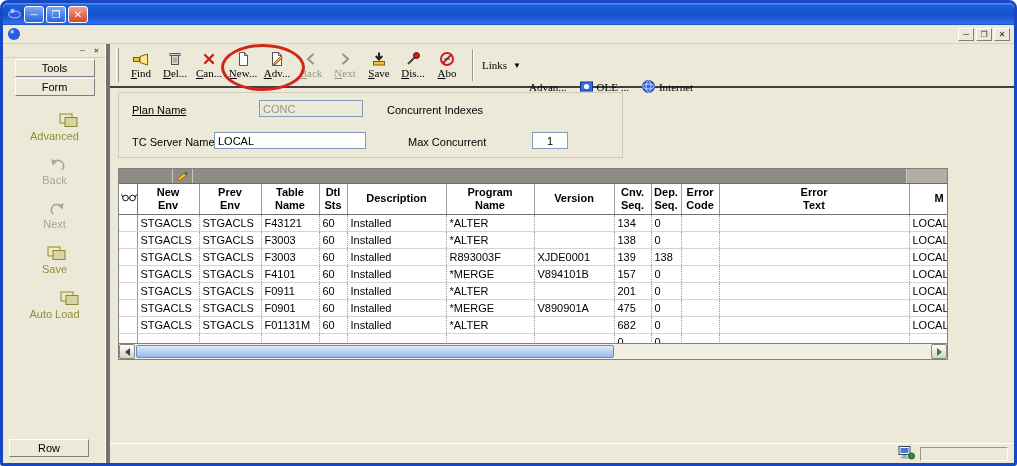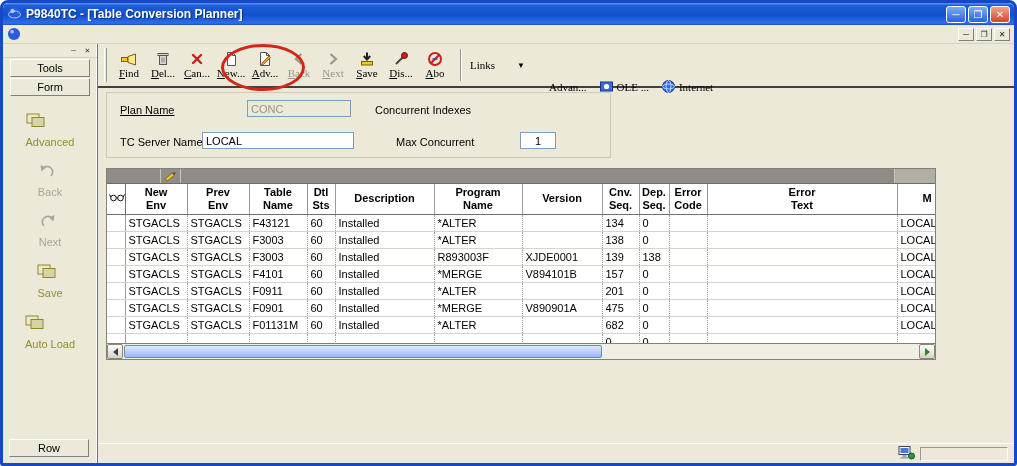--- a/index.html
+++ b/index.html
@@ -17,43 +17,43 @@
   
   .menubar{height:19px;display:flex;align-items:center;background:#ece9d8;border-bottom:1px solid #d4d0c4;padding:0 4px;}
   .menubar .doc-icon{margin-right:4px;display:inline-flex;}
   .menu-item{display:inline-block;padding:2px 7px;cursor:default;}
   .menu-item::first-letter{text-decoration:underline;}
   .flex-sp{flex:1;}
   .mini3{width:16px;height:13px;margin-left:2px;border:1px solid;border-color:#fff #808080 #808080 #fff;background:#ece9d8;font-size:8px;line-height:11px;text-align:center;color:#222;}
 
   
   .body-row{display:flex;height:419px;}
-  .sidebar{position:relative;width:95px;background:#ece9d8;border-right:1px solid #737373;box-shadow:inset -1px 0 0 #fff;}
+  .sidebar{position:relative;width:107px;background:#ece9d8;border-right:4px solid #737373;box-shadow:inset -1px 0 0 #fff;}
   .mini-bar{height:14px;display:flex;justify-content:flex-end;align-items:center;gap:1px;padding:1px 3px;border-bottom:1px solid #d4d0c4;}
   .mini-bar .pbtn{width:13px;height:11px;font-size:7px;line-height:9px;text-align:center;color:#333;border:1px solid transparent;}
   .side-btn{display:block;width:80px;margin:1px auto;padding:2px 0;text-align:center;background:#ece9d8;border:1px solid;border-color:#fff #808080 #808080 #fff;font-size:11px;cursor:default;}
   .exits{display:flex;flex-direction:column;align-items:center;}
-  .exit{margin-top:16px;display:flex;flex-direction:column;align-items:flex-start;gap:6px;cursor:default;}
+  .exit{margin-top:16px;display:flex;flex-direction:column;align-items:flex-end;gap:0;cursor:default;}
   .exit .xlbl{color:#8f8f33;}
   .exit.disabled .xlbl{color:#a8a49a;}
   .row-btn{position:absolute;bottom:5px;left:6px;width:80px;}
 
   .content{flex:1;position:relative;background:#ece9d8;}
 
   
   .toolbar{height:44px;display:flex;align-items:center;padding:2px 4px;border-bottom:2px solid #404040;font-family:Liberation Serif, serif;}
   .grip{width:3px;height:34px;border-left:1px solid #fff;border-right:1px solid #9a968a;margin:0 5px 0 2px;}
   .tbtns{display:flex;}
   .tool-btn{width:34px;height:38px;display:flex;flex-direction:column;align-items:center;justify-content:center;gap:1px;cursor:default;}
   .tool-btn .ticon{height:16px;display:flex;align-items:center;}
   .tool-btn .lbl{display:block;font-size:11px;line-height:11px;}
   .tool-btn .lbl::first-letter{text-decoration:underline;}
   .tool-btn.disabled .lbl{color:#9a968c;text-decoration:none;}
   .sep{width:2px;height:32px;border-left:1px solid #9a968a;border-right:1px solid #fff;margin:0 8px;}
-  .links{display:flex;align-items:center;gap:22px;}
+  .links{display:flex;align-items:center;gap:6px;}
   .caret{font-size:8px;margin-right:2px;}
   .links-items{display:flex;align-items:center;gap:12px;}
   .link-item{display:flex;align-items:center;gap:3px;cursor:default;margin-top:44px;}
 
   
   .main{position:relative;height:335px;}
   .form-box{position:absolute;left:8px;top:4px;width:505px;height:66px;border:1px solid #cfcabc;}
   .fl{position:absolute;white-space:nowrap;}
   .finp{position:absolute;height:17px;border:1px solid #7f9db9;background:#fff;font-family:"Liberation Sans",sans-serif;font-size:11px;padding:0 3px;}
   .finp.disabled{background:#ece9d8;color:#9a9488;}
@@ -97,21 +97,20 @@
 <body>
 
 <div class="window">
 
   <div class="titlebar">
     <span class="app-icon"><svg width="15" height="15" viewBox="0 0 15 15">
           <circle cx="7.5" cy="7.5" r="6.8" fill="#2a5ae0"></circle>
           <circle cx="5.5" cy="5" r="2.2" fill="#9cc0ff"></circle>
           <ellipse cx="7.5" cy="8.5" rx="6" ry="3.4" fill="none" stroke="#cfe0ff" stroke-width="0.8"></ellipse>
         </svg></span>
-    <span class="title-text">P9840TC - [Table Conversion Planner]</span>
     <span class="tb-btn">─</span>
     <span class="tb-btn">❐</span>
     <span class="tb-btn close">✕</span>
   </div>
 
   <div class="menubar">
     <span class="doc-icon">
         <svg width="14" height="14" viewBox="0 0 15 15">
           <circle cx="7.5" cy="7.5" r="6.5" fill="#2a5ae0"></circle>
           <circle cx="5.5" cy="5" r="2" fill="#9cc0ff"></circle>

